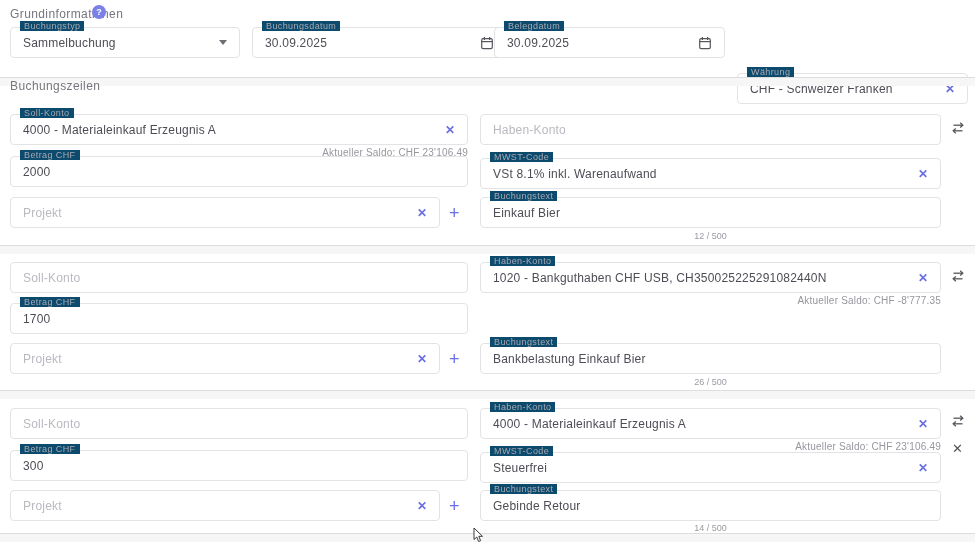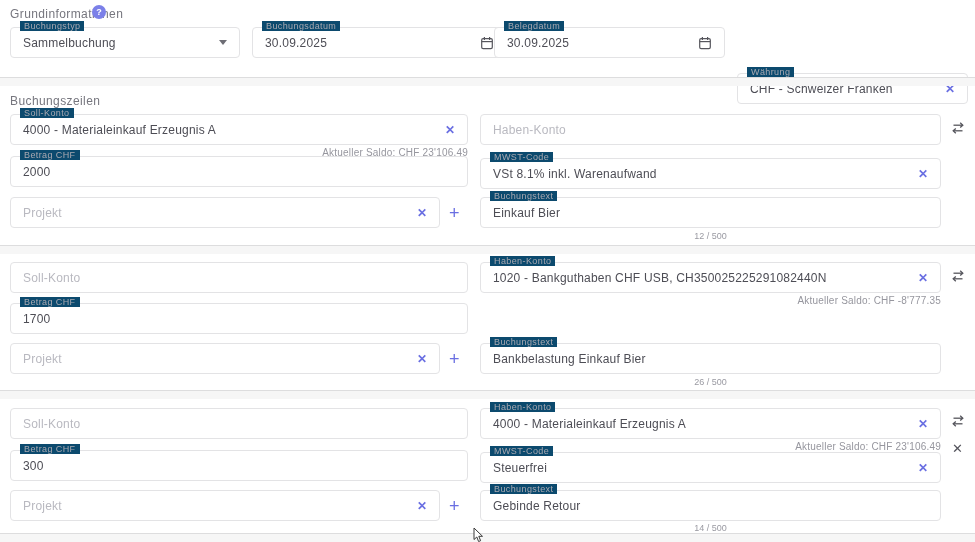--- a/index.html
+++ b/index.html
@@ -85,21 +85,21 @@
   </div>
 
   <div class="field" style="left:737px; top:27px; width:231px;margin-top:46px;">
     <span class="flabel">Währung</span>
     <span class="fvalue">CHF - Schweizer Franken</span>
     <span class="clear-x">✕</span>
   </div>
 
   <div class="divider" style="top:77px;"></div>
 
-  <div class="section-title" style="left:10px; top:94px;text-align:right;">Buchungszeilen</div>
+  <div class="section-title" style="left:10px; top:79px;text-align:right;">Buchungszeilen</div>
 
   <div class="field" style="left:10px; top:114px; width:458px;">
     <span class="flabel">Soll-Konto</span>
     <span class="fvalue">4000 - Materialeinkauf Erzeugnis A</span>
     <span class="clear-x">✕</span>
   </div>
   <div class="field" style="left:480px; top:114px; width:461px;">
     <span class="fplaceholder">Haben-Konto</span>
   </div>
   <span class="swap-btn" style="left:950px; top:121px;">

